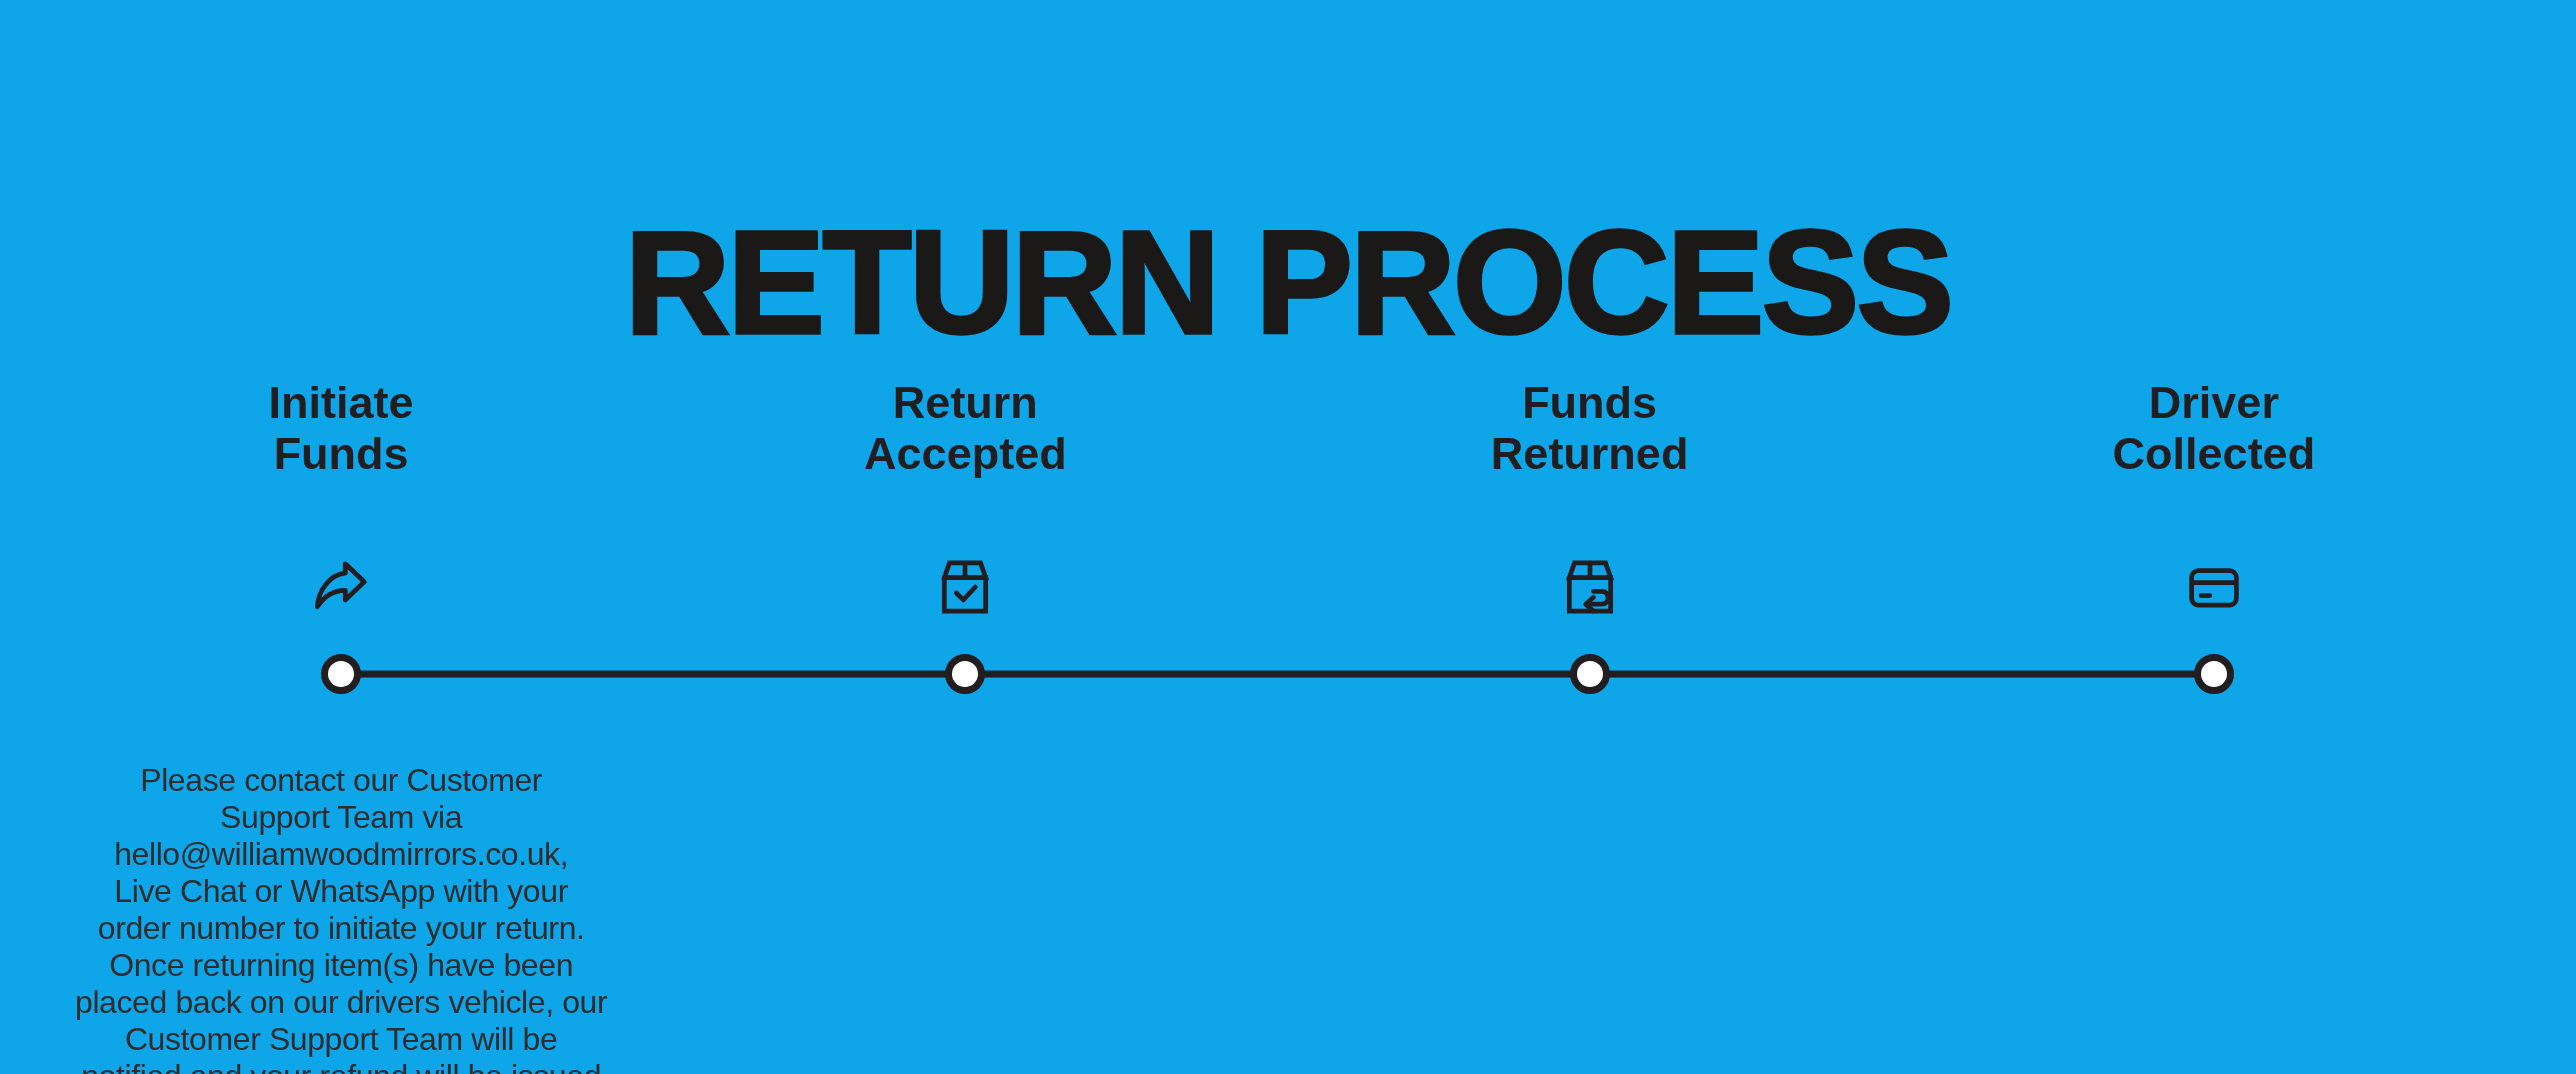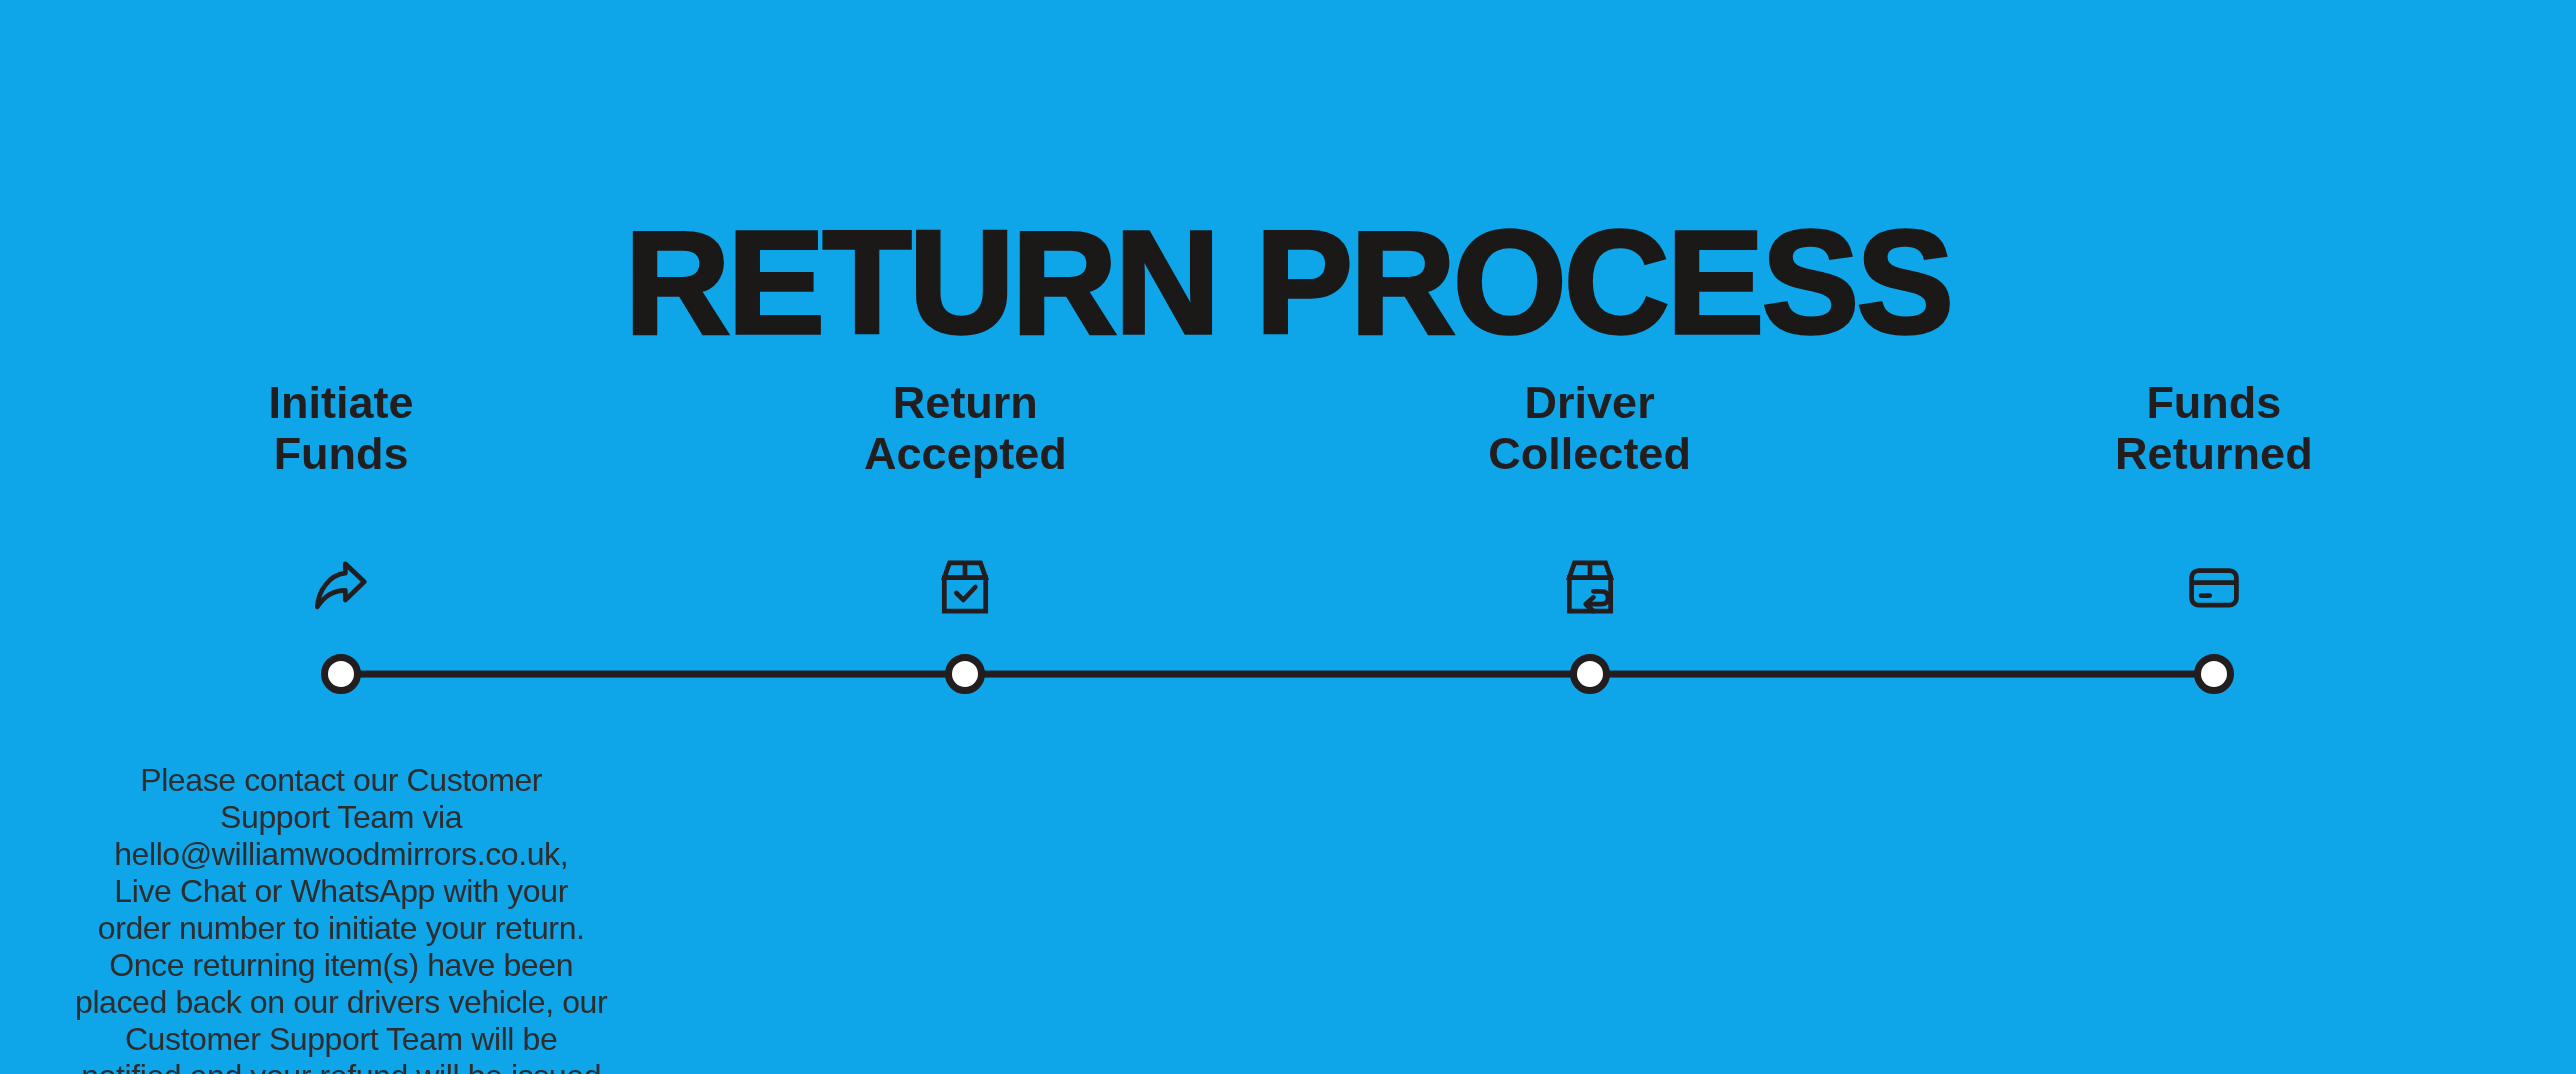--- a/index.html
+++ b/index.html
@@ -123,26 +123,26 @@
   <div class="band headings-row">
     <div class="col">
       <h2 class="step-title">Initiate
 Funds</h2>
     </div>
     <div class="col">
       <h2 class="step-title">Return
 Accepted</h2>
     </div>
     <div class="col">
+      <h2 class="step-title">Funds
+Returned</h2>
+    </div>
+    <div class="col">
       <h2 class="step-title">Driver
 Collected</h2>
-    </div>
-    <div class="col">
-      <h2 class="step-title">Funds
-Returned</h2>
     </div>
   </div>
 
   <div class="band icons-row">
     <div class="col">
       <svg class="step-icon" width="62" height="62" viewBox="0 0 72 72" aria-hidden="true">
         <path class="st" stroke-width="5" stroke-linejoin="round" d="M41 20 L41 9 L63 30 L41 51 L41 40 C28 40 17 46 8.5 59 C9.5 41 22 22 41 20 Z"></path>
       </svg>
     </div>
     <div class="col">

